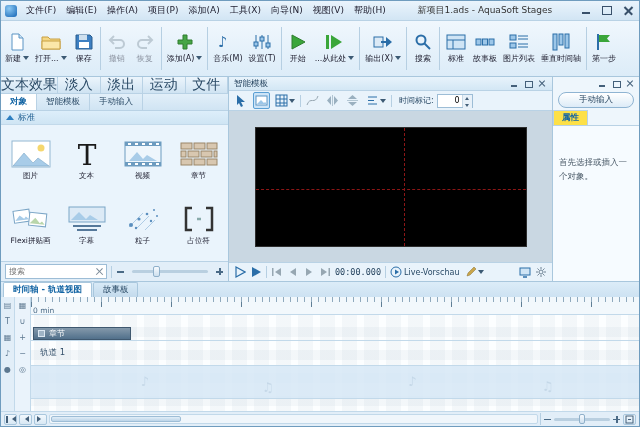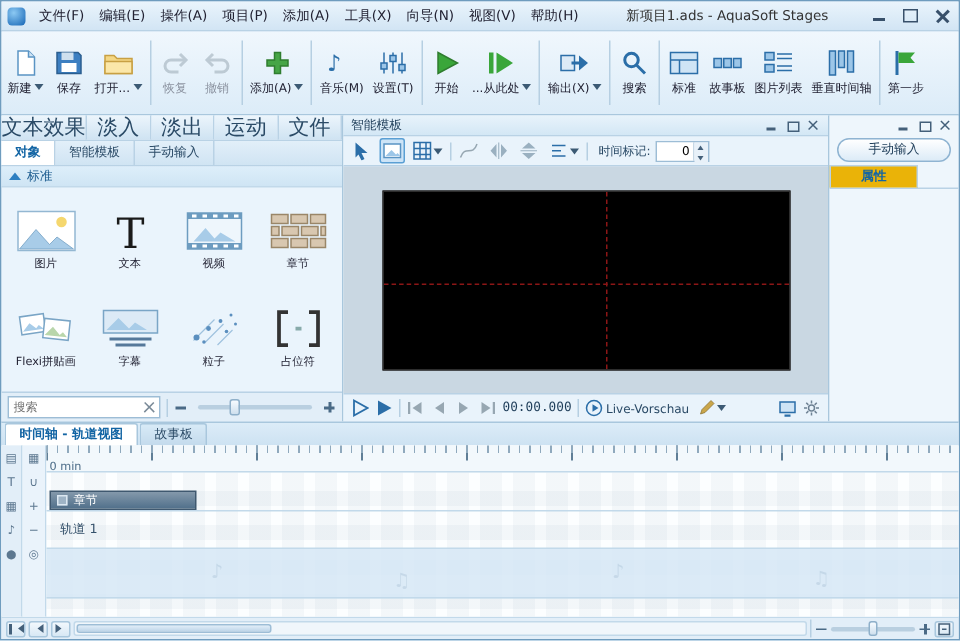--- a/index.html
+++ b/index.html
@@ -92,21 +92,21 @@
 .transport{height:19px;display:flex;align-items:center;gap:4px;padding:0 5px;background:#e9f3fb;border-top:1px solid #b9d2e5;flex:0 0 auto}
 .pico{width:12px;height:12px}
 .time-txt{font-family:"DejaVu Sans Mono","Liberation Mono",monospace;font-size:8.5px;color:#1d3c58;white-space:nowrap}
 .live{display:flex;align-items:center;gap:2px;font-size:8px;color:#2a4a66;white-space:nowrap}
 .t-right{margin-left:auto;display:flex;align-items:center;gap:4px}
 
 
 .rp-hdr{height:13px;display:flex;justify-content:flex-end;align-items:center;padding:0 4px;flex:0 0 auto}
 .manual-btn{margin:2px 5px 3px;height:16px;border:1px solid #8fb4d2;border-radius:8px;background:linear-gradient(#ffffff,#dcebf7);display:flex;align-items:center;justify-content:center;font-size:8.5px;color:#1d3c58;white-space:nowrap;flex:0 0 auto}
 .props-row{display:flex;align-items:flex-end;border-bottom:1px solid #b9d2e5;height:15px;flex:0 0 auto}
-.props-tab{height:15px;background:#eab308;border:1px solid #b9d2e5;border-bottom:0;display:flex;align-items:center;padding:0 20px;color:#1365a4;font-size:8.5px;font-weight:bold}
+.props-tab{height:15px;background:#fde047;border:1px solid #b9d2e5;border-bottom:0;display:flex;align-items:center;padding:0 8px;color:#1365a4;font-size:8.5px;font-weight:bold}
 .rp-body{flex:1;background:#f6fbff;padding:30px 6px 0;color:#4a5a68;font-size:8.5px;line-height:1.6}
 
 
 .bottom{height:145px;display:flex;flex-direction:column;border-top:1px solid #a9c7dd;background:#eaf4fc;flex:0 0 auto}
 .tl-tabs{height:15px;display:flex;align-items:flex-end;gap:1px;padding:0 2px;background:linear-gradient(#dcecf8,#cde2f2);flex:0 0 auto}
 .tl-tab{padding:1px 9px 1px;font-size:8.5px;background:linear-gradient(#d8eaf7,#c3daec);border:1px solid #a9c7dd;border-bottom:0;border-radius:2px 2px 0 0;color:#2a4a66;white-space:nowrap}
 .tl-tab.active{background:#fff;color:#1365a4;font-weight:bold}
 .tl-body{flex:1;position:relative;background:#fff;min-height:0}
 .strip{position:absolute;top:0;bottom:0;display:flex;flex-direction:column;align-items:center;padding-top:3px;gap:5px}
 .strip1{left:0;width:14px;background:#e2eef8;border-right:1px solid #c2d9ea}
@@ -169,55 +169,55 @@
           <path d="M5 1h7l4 4v12H5z" fill="#fff" stroke="#5a94c4"></path>
           <path d="M12 1v4h4" fill="#cfe4f5" stroke="#5a94c4"></path>
         </svg>
       <span class="lblrow">
           <span class="tlbl">新建</span>
           <span class="dd"></span>
         </span>
     </div>
     <div class="tbtn">
       <svg class="tico" viewBox="0 0 20 18">
+          <path d="M1 4h6l2 2h10v10H1z" fill="#f4d784" stroke="#c8a043"></path>
+          <path d="M1 8h18v8H1z" fill="#fbe7a9" stroke="#c8a043"></path>
+        </svg>
+      <span class="lblrow">
+          <span class="tlbl">打开...</span>
+          <span class="dd"></span>
+        </span>
+    </div>
+    <div class="tbtn">
+      <svg class="tico" viewBox="0 0 20 18">
           <path d="M2 2h14l2 2v12H2z" fill="#3d7fc1" stroke="#2b5e8f"></path>
           <rect x="5" y="9" width="10" height="6" fill="#fff"></rect>
           <rect x="5" y="2" width="8" height="5" fill="#cfe0ee"></rect>
         </svg>
       <span class="lblrow">
           <span class="tlbl">保存</span>
         </span>
     </div>
-    <div class="tbtn">
-      <svg class="tico" viewBox="0 0 20 18">
-          <path d="M1 4h6l2 2h10v10H1z" fill="#f4d784" stroke="#c8a043"></path>
-          <path d="M1 8h18v8H1z" fill="#fbe7a9" stroke="#c8a043"></path>
-        </svg>
-      <span class="lblrow">
-          <span class="tlbl">打开...</span>
-          <span class="dd"></span>
-        </span>
-    </div>
-    <div class="tsep"></div>
+    <div class="tsep"></div>
+    <div class="tbtn disabled">
+      <svg class="tico" viewBox="0 0 20 18" fill="none" stroke="#8a9aa6" stroke-width="2">
+          <path d="M4 7h9a4 4 0 0 1 0 8H8"></path>
+          <path d="M7 3L3 7l4 4"></path>
+        </svg>
+      <span class="lblrow">
+          <span class="tlbl">撤销</span>
+        </span>
+    </div>
     <div class="tbtn disabled">
       <svg class="tico" viewBox="0 0 20 18" fill="none" stroke="#8a9aa6" stroke-width="2">
           <path d="M16 7H7a4 4 0 0 0 0 8h5"></path>
           <path d="M13 3l4 4-4 4"></path>
         </svg>
       <span class="lblrow">
           <span class="tlbl">恢复</span>
-        </span>
-    </div>
-    <div class="tbtn disabled">
-      <svg class="tico" viewBox="0 0 20 18" fill="none" stroke="#8a9aa6" stroke-width="2">
-          <path d="M4 7h9a4 4 0 0 1 0 8H8"></path>
-          <path d="M7 3L3 7l4 4"></path>
-        </svg>
-      <span class="lblrow">
-          <span class="tlbl">撤销</span>
         </span>
     </div>
     <div class="tsep"></div>
     <div class="tbtn">
       <svg class="tico" viewBox="0 0 20 18">
           <path d="M8 2h4v5h5v4h-5v5H8v-5H3V7h5z" fill="#46a546" stroke="#2f7d2f"></path>
         </svg>
       <span class="lblrow">
           <span class="tlbl">添加(A)</span>
           <span class="dd"></span>
@@ -579,20 +579,23 @@
     <div class="right-panel">
       <div class="rp-hdr">
         <span class="mini mini-min"></span>
         <span class="mini mini-max"></span>
         <span class="mini mini-close"></span>
       </div>
       <div class="manual-btn">手动输入</div>
       <div class="props-row">
         <span class="props-tab">属性</span>
       </div>
+      <div class="rp-body">
+        <span>首先选择或插入一个对象。</span>
+      </div>
     </div>
   </div>
 
   <div class="bottom">
     <div class="tl-tabs">
       <span class="tl-tab active">时间轴 - 轨道视图</span>
       <span class="tl-tab">故事板</span>
     </div>
     <div class="tl-body">
       <div class="strip strip1">

